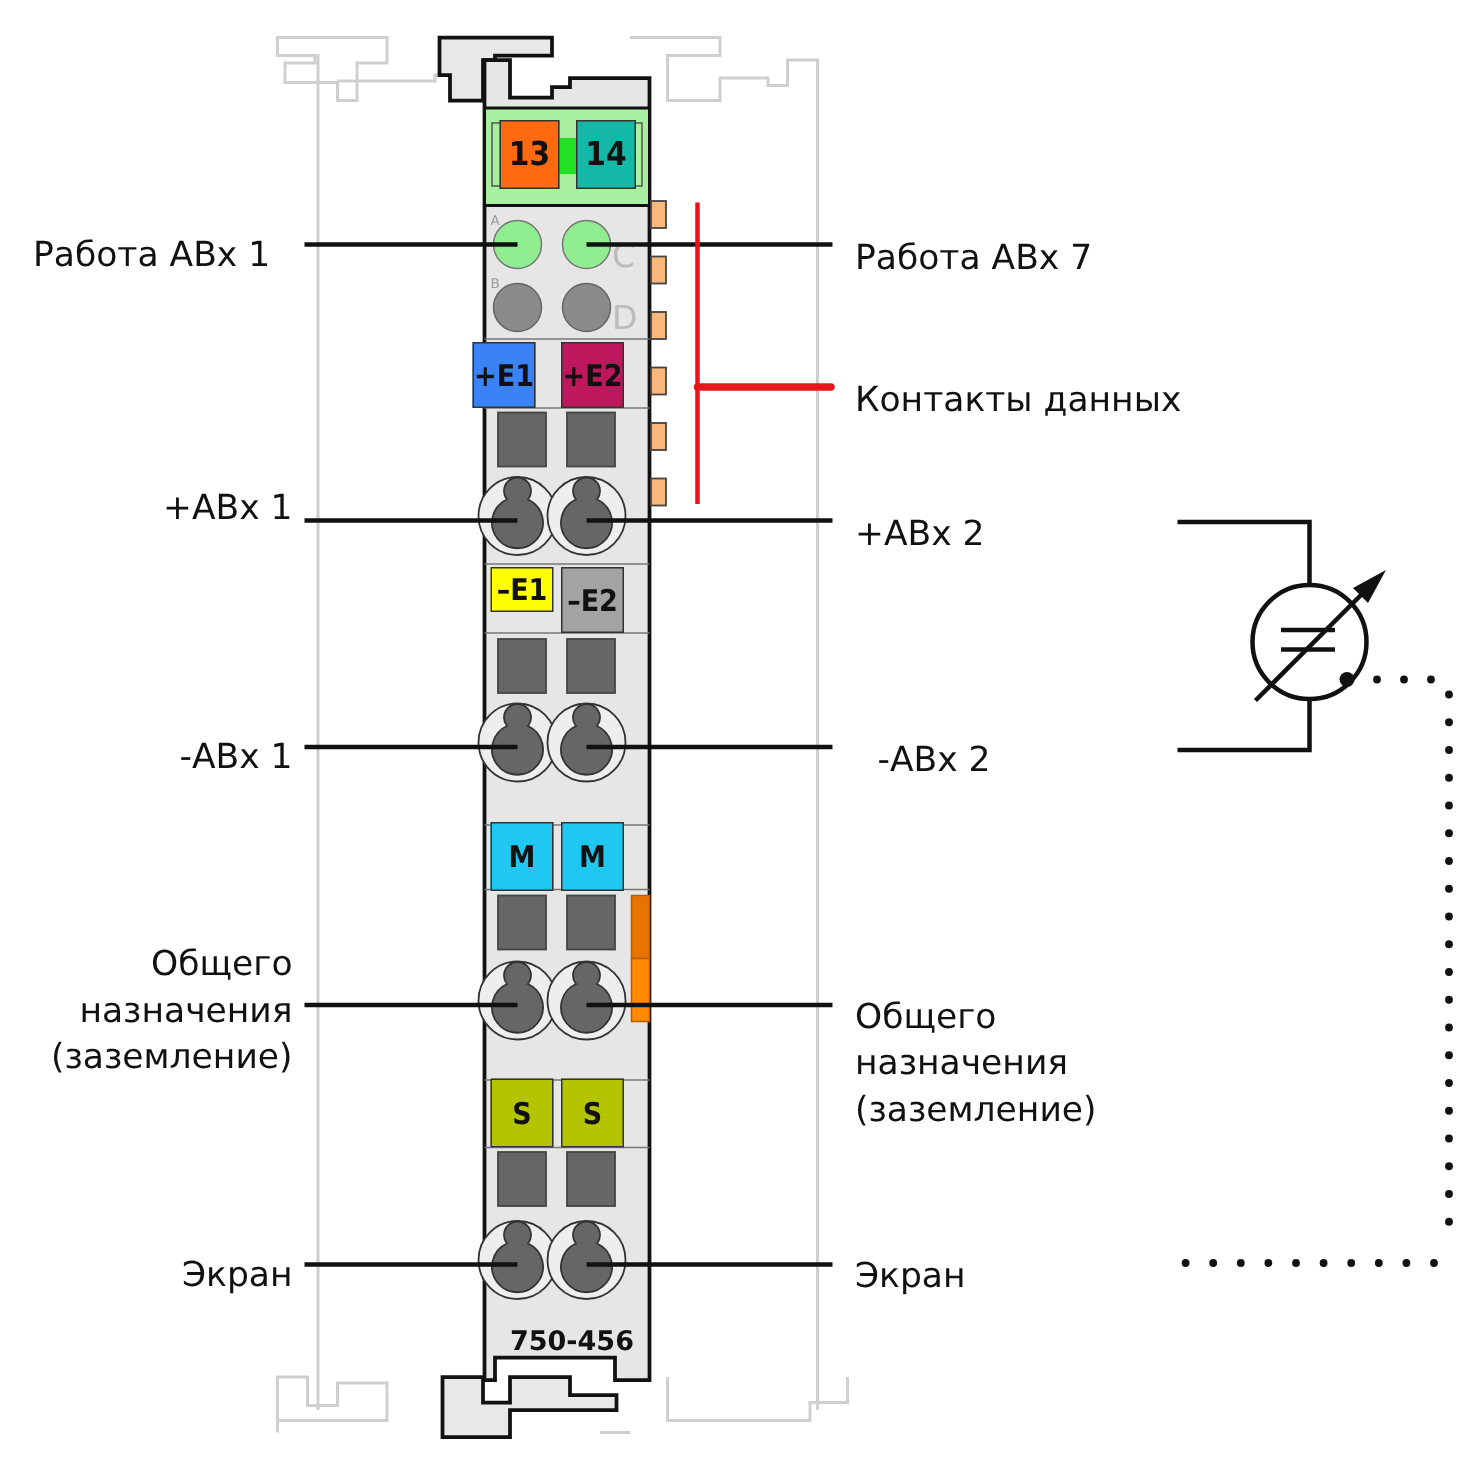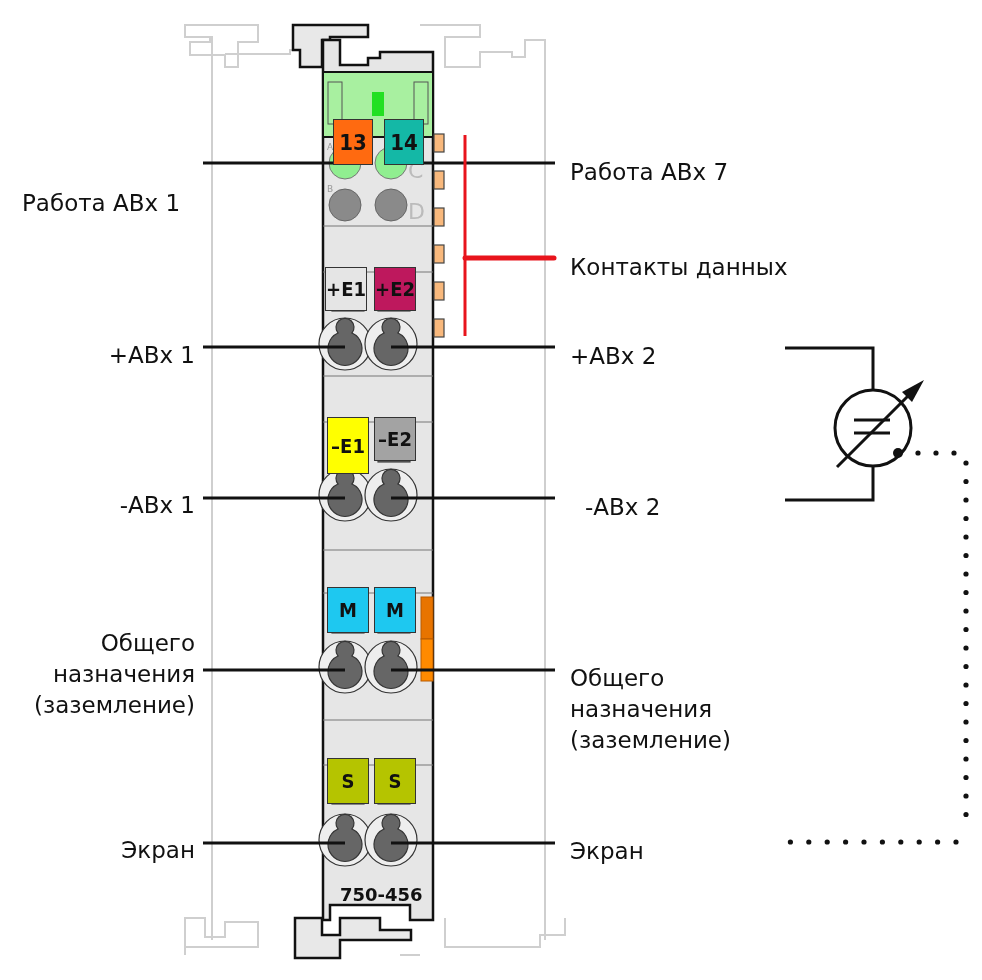--- a/index.html
+++ b/index.html
@@ -1,21 +1,21 @@
 <!DOCTYPE html>
 <html><head>
 <meta charset="utf-8">
 <style>
   html, body { margin:0; padding:0; background:#ffffff; }
   body { width:982px; height:980px; position:relative; overflow:hidden; font-family:"DejaVu Sans", sans-serif; }
   svg { position:absolute; left:0; top:0; }
   .lbl { position:absolute; font-family:"DejaVu Sans", sans-serif; font-size:23px; color:#111; line-height:31px; white-space:nowrap; }
   .lbl.right-align { text-align:right; }
   .lbl.multi { white-space:normal; }
-  .tag { position:absolute; display:flex; align-items:center; justify-content:center; font-family:"DejaVu Sans Condensed","DejaVu Sans", sans-serif; font-weight:bold; color:#111; border:1.5px solid #333; box-sizing:border-box;margin-top:39px; }
+  .tag { position:absolute; display:flex; align-items:center; justify-content:center; font-family:"DejaVu Sans Condensed","DejaVu Sans", sans-serif; font-weight:bold; color:#111; border:1.5px solid #333; box-sizing:border-box; }
 </style>
 </head>
 <body>
 
 <svg width="982" height="980" viewBox="0 0 982 980">
 
   <g fill="none" stroke="#cfcfcf" stroke-width="2">
     <path d="M185 25 H258 V42 H238 V67 H225 V55 H190 V42 H210 V37 H185 Z"></path>
     <path d="M212 36 V940"></path>
     <path d="M225 54 H290 V50 H305"></path>
@@ -166,33 +166,33 @@
       <circle cx="845.6000000000001" cy="842" r="2.6"></circle>
       <circle cx="827.2000000000002" cy="842" r="2.6"></circle>
       <circle cx="808.8000000000002" cy="842" r="2.6"></circle>
       <circle cx="790.4000000000002" cy="842" r="2.6"></circle>
     </g>
 </svg>
 
 <div class="tag" style="left:333px;top:80px;width:40px;height:46px;background:#ff6a10;font-size:22px;">13</div>
 <div class="tag" style="left:384px;top:80px;width:40px;height:46px;background:#14b8a6;font-size:22px;">14</div>
 
-<div class="tag" style="left:325px;top:228px;width:42px;height:44px;background:#e5e5e5;font-size:20px;">+E1</div>
+<div class="tag" style="left:315px;top:228px;width:42px;height:44px;background:#3b82f6;font-size:20px;">+E1</div>
 <div class="tag" style="left:374px;top:228px;width:42px;height:44px;background:#be185d;font-size:20px;">+E2</div>
-<div class="tag" style="left:327px;top:378px;width:42px;height:57px;background:#ffff00;font-size:20px;text-align:center;">–E1</div>
+<div class="tag" style="left:327px;top:378px;width:42px;height:30px;background:#ffff00;font-size:20px;text-align:center;">–E1</div>
 <div class="tag" style="left:374px;top:378px;width:42px;height:44px;background:#a3a3a3;font-size:20px;">–E2</div>
 <div class="tag" style="left:327px;top:548px;width:42px;height:46px;background:#1ec8f0;font-size:20px;">M</div>
 <div class="tag" style="left:374px;top:548px;width:42px;height:46px;background:#1ec8f0;font-size:20px;">M</div>
 <div class="tag" style="left:327px;top:719px;width:42px;height:46px;background:#b5c400;font-size:20px;">S</div>
 <div class="tag" style="left:374px;top:719px;width:42px;height:46px;background:#b5c400;font-size:20px;">S</div>
 
 <div class="lbl" style="left:340px;top:884px;font-size:18px;font-weight:bold;line-height:22px;">750-456</div>
 
-<div class="lbl" style="left:22px;top:155px;margin-top:33px;">Работа АВх 1</div>
-<div class="lbl right-align" style="right:787px;top:340px;">+АВх 1</div>
+<div class="lbl" style="left:22px;top:155px;">Работа АВх 1</div>
+<div class="lbl right-align" style="right:787px;top:324px;">+АВх 1</div>
 <div class="lbl right-align" style="right:787px;top:490px;margin-left:24px;">-АВх 1</div>
 <div class="lbl multi right-align" style="right:787px;top:628px;width:180px;">Общего назначения (заземление)</div>
 <div class="lbl right-align" style="right:787px;top:835px;">Экран</div>
 
 <div class="lbl" style="left:570px;top:157px;">Работа АВх 7</div>
 <div class="lbl" style="left:570px;top:252px;">Контакты данных</div>
 <div class="lbl" style="left:570px;top:341px;">+АВх 2</div>
 <div class="lbl" style="left:570px;top:492px;margin-left:15px;">-АВх 2</div>
 <div class="lbl multi" style="left:570px;top:663px;width:180px;">Общего назначения (заземление)</div>
 <div class="lbl" style="left:570px;top:836px;">Экран</div>

